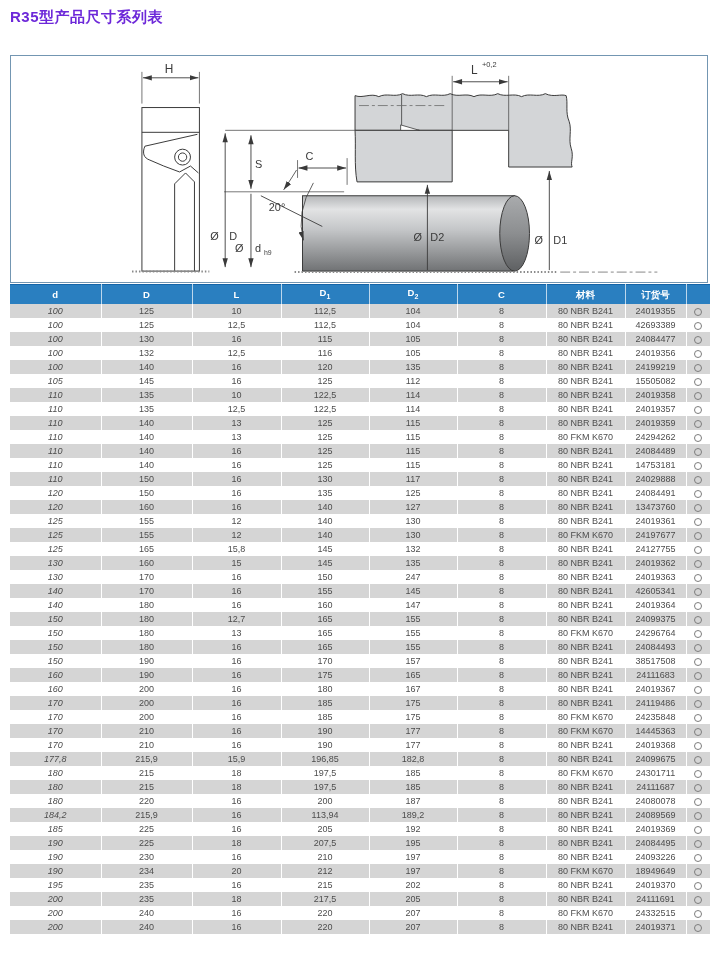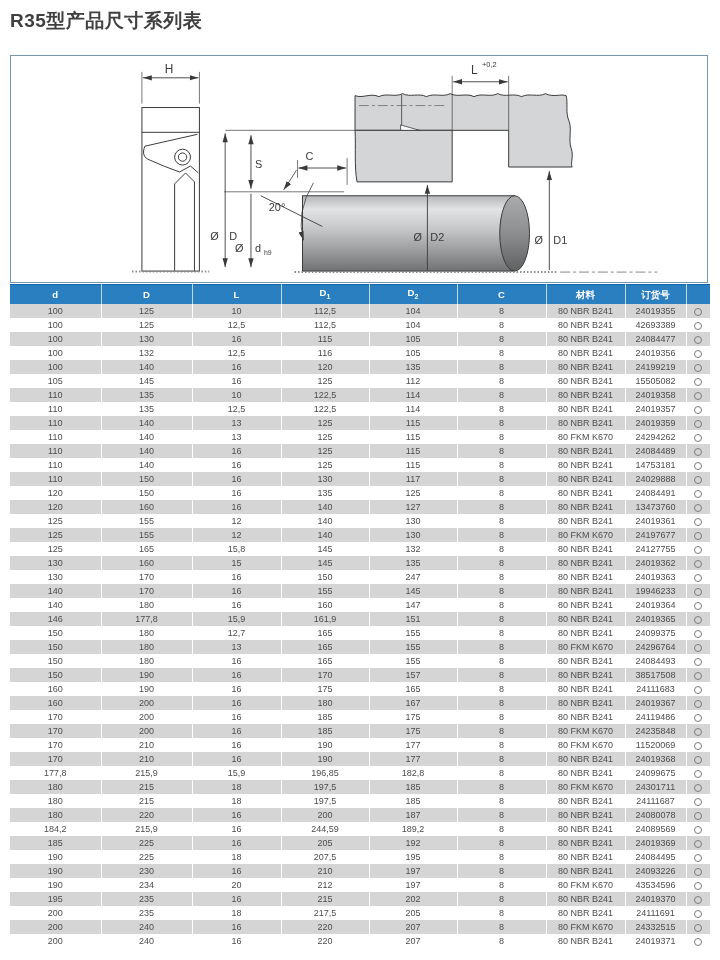--- a/index.html
+++ b/index.html
@@ -2,21 +2,21 @@
 <html><head>
 <meta charset="utf-8">
 <style>
   html,body{margin:0;padding:0;}
   body{
     width:720px;height:960px;background:#ffffff;position:relative;overflow:hidden;
     font-family:"Liberation Sans",sans-serif;
   }
   .title{
     position:absolute;left:10px;top:8px;
-    font-size:19px;font-weight:bold;color:#404040;letter-spacing:.5px;
+    font-size:15px;font-weight:bold;color:#6d28d9;letter-spacing:.5px;
   }
   .figure{
     position:absolute;left:10px;top:55px;width:698px;height:228px;
     border:1px solid #7396b2;box-sizing:border-box;background:#fff;
   }
   .figure svg{display:block;width:100%;height:100%;}
   svg text{font-family:"Liberation Sans",sans-serif;font-size:11px;fill:#3a3a3a;}
   svg .sm{font-size:7px;}
   svg .lg{font-size:12px;}
   svg .tol{font-size:7.5px;}
@@ -29,21 +29,21 @@
   table.dim th{
     background:#2a7fc0;color:#ffffff;font-size:9.5px;font-weight:bold;
     height:15px;padding:0;border-left:1px solid #bcd7ec;line-height:15px;
   }
   table.dim th:first-child{border-left:none;}
   table.dim th sub{font-size:7px;}
   table.dim td{
     font-size:9px;color:#4d4d4d;text-align:center;height:14px;line-height:14px;
     padding:0;border-left:1px solid #ffffff;white-space:nowrap;overflow:hidden;
   }
-  table.dim td:first-child{border-left:none;}
+  table.dim td:first-child{border-left:none;font-style:italic;}
   table.dim tbody tr:nth-child(odd){background:#d5d5d5;}
   table.dim tbody tr:nth-child(even){background:#ffffff;}
   .ring{
     display:inline-block;width:6px;height:6px;border:1px solid #7d7d7d;
     border-radius:50%;vertical-align:middle;background:transparent;
   }
 </style>
 </head>
 <body>
 
@@ -422,43 +422,32 @@
         <td><span class="ring"></span></td>
       </tr>
       <tr>
         <td>140</td>
         <td>170</td>
         <td>16</td>
         <td>155</td>
         <td>145</td>
         <td>8</td>
         <td>80 NBR B241</td>
-        <td>19946233</td>
+        <td>42605341</td>
         <td><span class="ring"></span></td>
       </tr>
       <tr>
         <td>140</td>
         <td>180</td>
         <td>16</td>
         <td>160</td>
         <td>147</td>
         <td>8</td>
         <td>80 NBR B241</td>
         <td>24019364</td>
-        <td><span class="ring"></span></td>
-      </tr>
-      <tr>
-        <td>146</td>
-        <td>177,8</td>
-        <td>15,9</td>
-        <td>161,9</td>
-        <td>151</td>
-        <td>8</td>
-        <td>80 NBR B241</td>
-        <td>24019365</td>
         <td><span class="ring"></span></td>
       </tr>
       <tr>
         <td>150</td>
         <td>180</td>
         <td>12,7</td>
         <td>165</td>
         <td>155</td>
         <td>8</td>
         <td>80 NBR B241</td>
@@ -543,21 +532,21 @@
         <td><span class="ring"></span></td>
       </tr>
       <tr>
         <td>170</td>
         <td>210</td>
         <td>16</td>
         <td>190</td>
         <td>177</td>
         <td>8</td>
         <td>80 FKM K670</td>
-        <td>11520069</td>
+        <td>14445363</td>
         <td><span class="ring"></span></td>
       </tr>
       <tr>
         <td>170</td>
         <td>210</td>
         <td>16</td>
         <td>190</td>
         <td>177</td>
         <td>8</td>
         <td>80 NBR B241</td>
@@ -605,21 +594,21 @@
         <td>187</td>
         <td>8</td>
         <td>80 NBR B241</td>
         <td>24080078</td>
         <td><span class="ring"></span></td>
       </tr>
       <tr>
         <td>184,2</td>
         <td>215,9</td>
         <td>16</td>
-        <td>244,59</td>
+        <td>113,94</td>
         <td>189,2</td>
         <td>8</td>
         <td>80 NBR B241</td>
         <td>24089569</td>
         <td><span class="ring"></span></td>
       </tr>
       <tr>
         <td>185</td>
         <td>225</td>
         <td>16</td>
@@ -653,21 +642,21 @@
         <td><span class="ring"></span></td>
       </tr>
       <tr>
         <td>190</td>
         <td>234</td>
         <td>20</td>
         <td>212</td>
         <td>197</td>
         <td>8</td>
         <td>80 FKM K670</td>
-        <td>43534596</td>
+        <td>18949649</td>
         <td><span class="ring"></span></td>
       </tr>
       <tr>
         <td>195</td>
         <td>235</td>
         <td>16</td>
         <td>215</td>
         <td>202</td>
         <td>8</td>
         <td>80 NBR B241</td>

